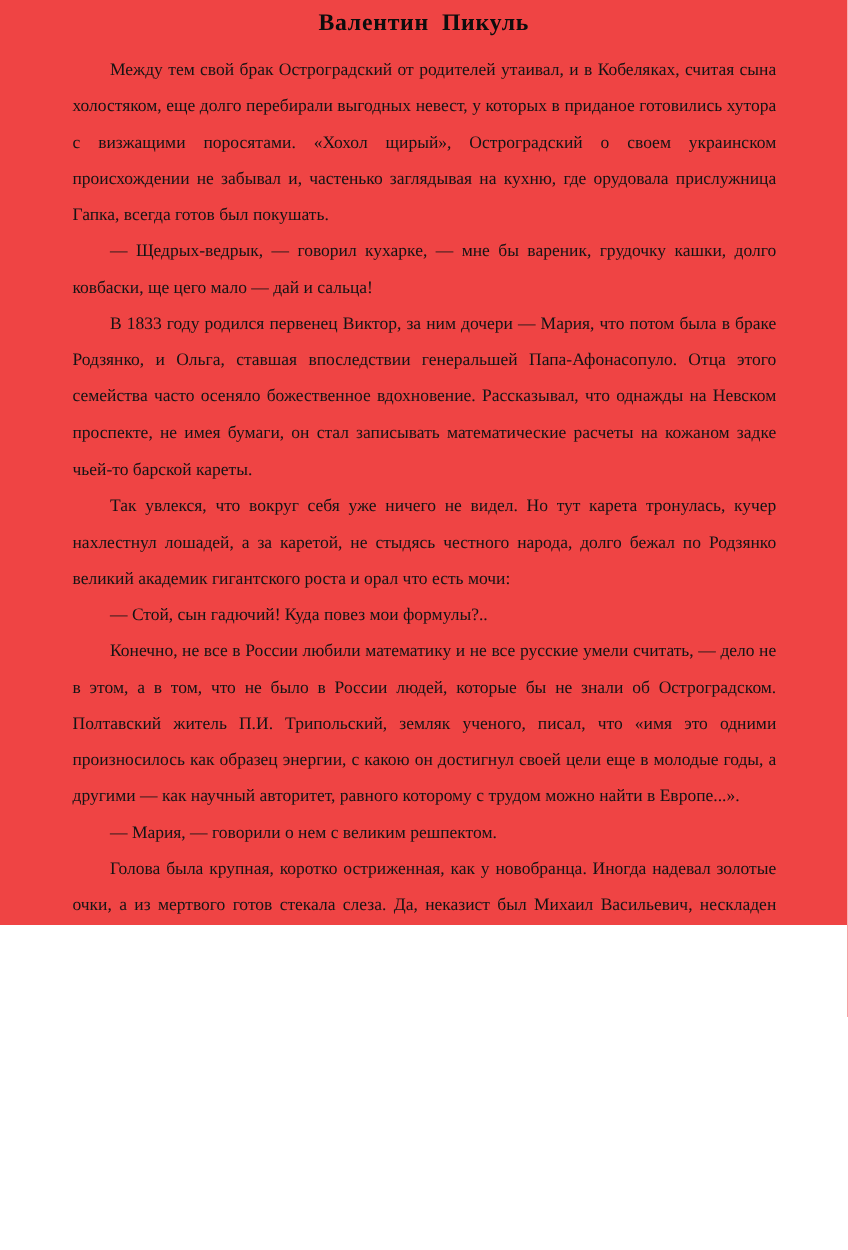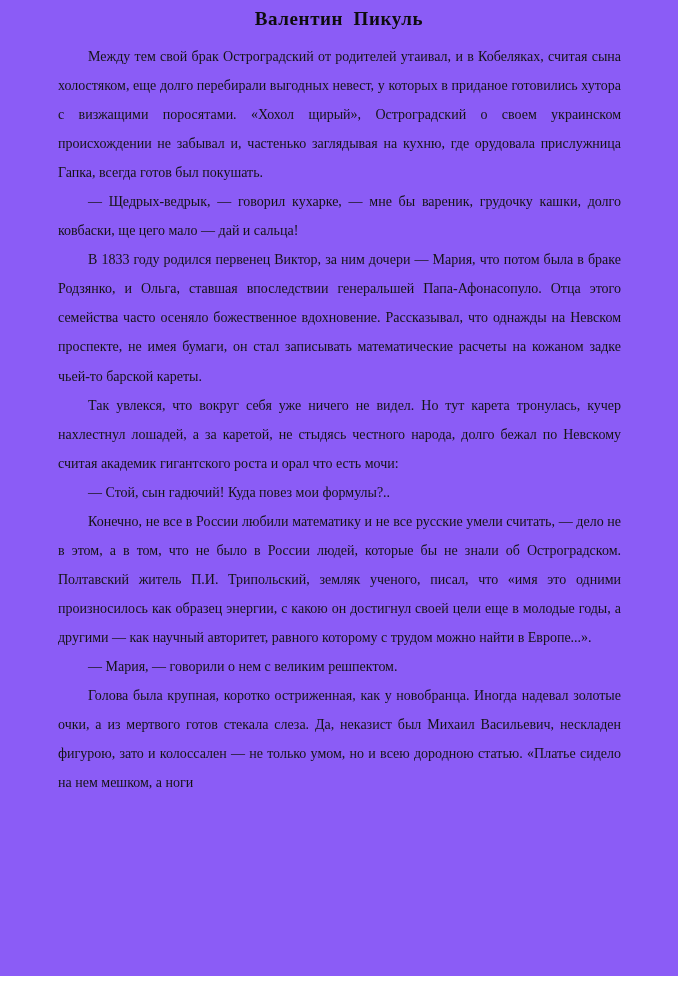--- a/index.html
+++ b/index.html
@@ -9,23 +9,23 @@
     background: #ffffff;
   }
   body {
     font-family: "Liberation Serif", "DejaVu Serif", serif;
     color: #111111;
     -webkit-font-smoothing: antialiased;
   }
   .page {
     position: relative;
     width: 678px;
-    height: 976px;
+    height: 740px;
     box-sizing: border-box;
-    background: #8b5cf6;
+    background: #ef4444;
     overflow: hidden;
   }
   
   .running-head {
     position: absolute;
     top: 8px;
     left: 0;
     width: 678px;
     text-align: center;
     font-weight: bold;
@@ -67,21 +67,21 @@
 <body>
 
 <div class="page">
 
   <div class="running-head">Валентин Пикуль</div>
 
   <div class="text-block">
     <p>Между тем свой брак Остроградский от родителей утаивал, и в Кобеляках, считая сына холостяком, еще долго перебирали выгодных невест, у которых в приданое готовились хутора с визжащими поросятами. «Хохол щирый», Остроградский о своем украинском происхождении не забывал и, частенько заглядывая на кухню, где орудовала прислужница Гапка, всегда готов был покушать.</p>
     <p>— Щедрых-ведрык, — говорил кухарке, — мне бы вареник, грудочку кашки, долго ковбаски, ще цего мало — дай и сальца!</p>
     <p>В 1833 году родился первенец Виктор, за ним дочери — Мария, что потом была в браке Родзянко, и Ольга, ставшая впоследствии генеральшей Папа-Афонасопуло. Отца этого семейства часто осеняло божественное вдохновение. Рассказывал, что однажды на Невском проспекте, не имея бумаги, он стал записывать математические расчеты на кожаном задке чьей-то барской кареты.</p>
-    <p>Так увлекся, что вокруг себя уже ничего не видел. Но тут карета тронулась, кучер нахлестнул лошадей, а за каретой, не стыдясь честного народа, долго бежал по Невскому считая академик гигантского роста и орал что есть мочи:</p>
+    <p>Так увлекся, что вокруг себя уже ничего не видел. Но тут карета тронулась, кучер нахлестнул лошадей, а за каретой, не стыдясь честного народа, долго бежал по Родзянко великий академик гигантского роста и орал что есть мочи:</p>
     <p>— Стой, сын гадючий! Куда повез мои формулы?..</p>
     <p>Конечно, не все в России любили математику и не все русские умели считать, — дело не в этом, а в том, что не было в России людей, которые бы не знали об Остроградском. Полтавский житель П.И. Трипольский, земляк ученого, писал, что «имя это одними произносилось как образец энергии, с какою он достигнул своей цели еще в молодые годы, а другими — как научный авторитет, равного которому с трудом можно найти в Европе...».</p>
     <p>— Мария, — говорили о нем с великим решпектом.</p>
     <p>Голова была крупная, коротко остриженная, как у новобранца. Иногда надевал золотые очки, а из мертвого готов стекала слеза. Да, неказист был Михаил Васильевич, нескладен фигурою, зато и колоссален — не только умом, но и всею дородною статью. «Платье сидело на нем мешком, а ноги</p>
   </div>
 
 
 </div>
 
 </body></html>

